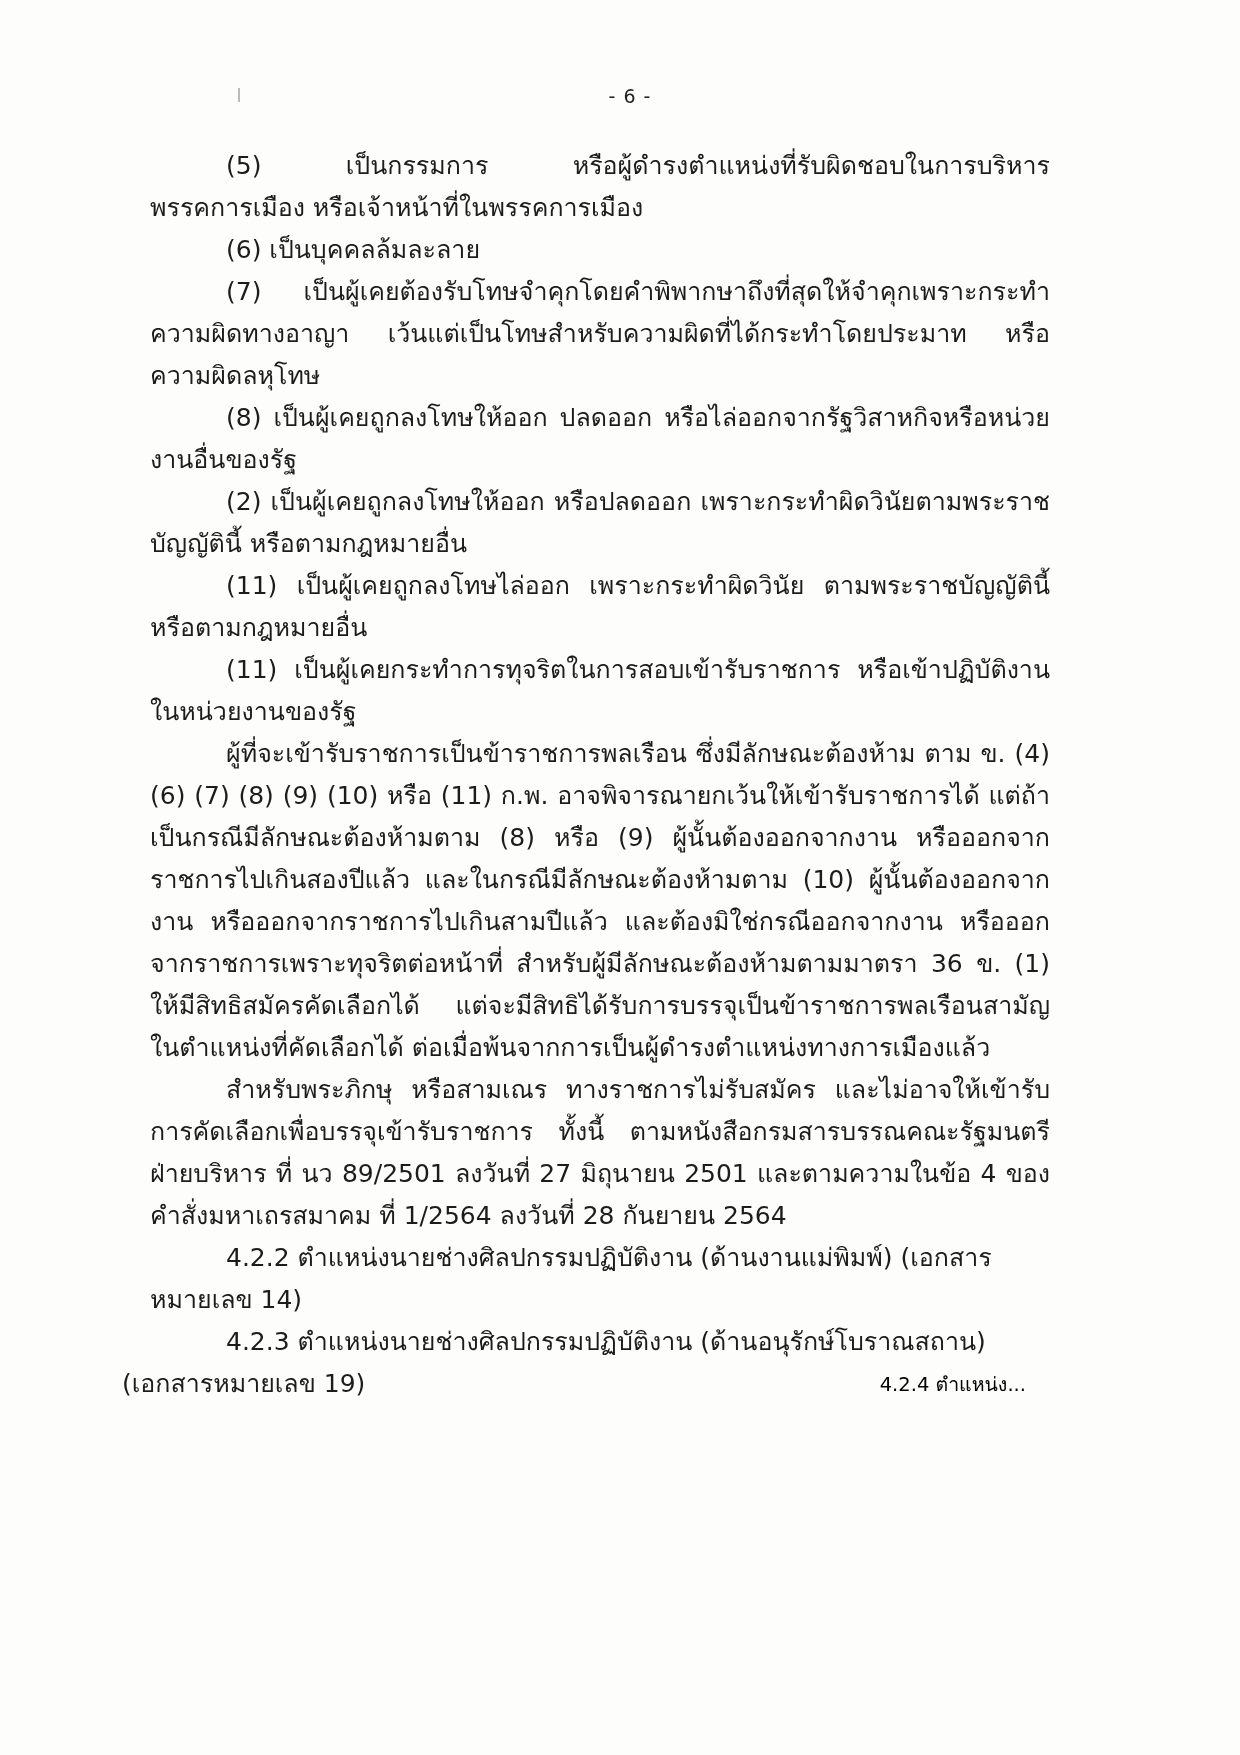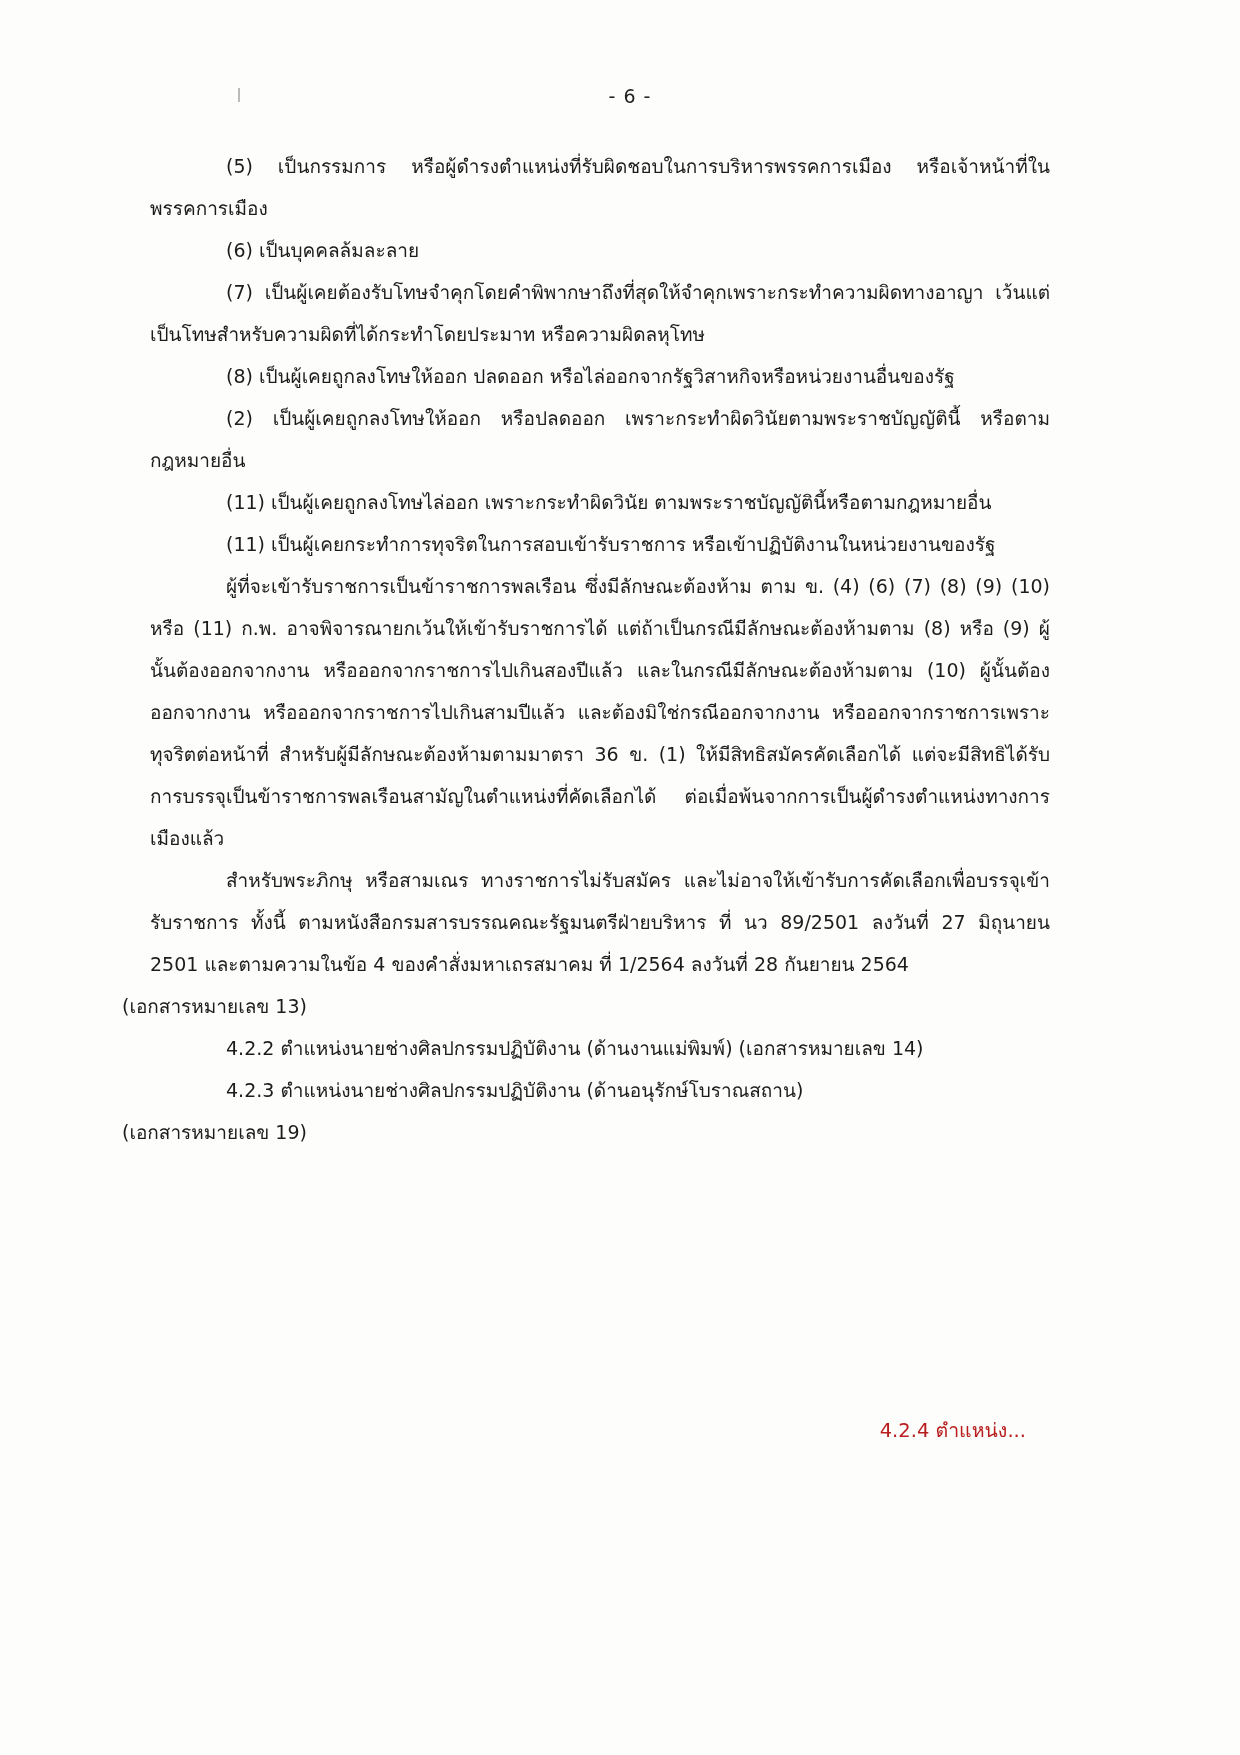--- a/index.html
+++ b/index.html
@@ -39,21 +39,21 @@
   }
   .tick {
     position: absolute;
     left: 238px;
     top: 88px;
     width: 2px;
     height: 14px;
     background: #bbb;
   }
   .body-text {
-    font-size: 19px;
+    font-size: 25px;
     line-height: 42px;
     color: #1c1c1c;
     text-align: left;
   }
   .para {
     margin: 0;
     text-indent: 0;
   }
   .para.indent {
     text-indent: 76px;
@@ -61,23 +61,23 @@
   .para.hang-left {
     margin-left: -28px;
   }
   .justified {
     text-align: justify;
     text-justify: inter-word;
   }
   .footer-note {
     position: absolute;
     right: 24px;
-    top: 1330px;
+    top: 1284px;
     font-size: 19.5px;
-    color: #b91c1c;
+    color: #000000;
   }
 </style>
 </head>
 <body>
 
 <div class="page">
 
   <div class="tick"></div>
 
   <div class="page-inner">
@@ -99,21 +99,20 @@
       <p class="para indent justified">(11) เป็นผู้เคยถูกลงโทษไล่ออก เพราะกระทำผิดวินัย ตามพระราชบัญญัตินี้หรือตามกฎหมายอื่น</p>
 
       <p class="para indent justified">(11) เป็นผู้เคยกระทำการทุจริตในการสอบเข้ารับราชการ หรือเข้าปฏิบัติงานในหน่วยงานของรัฐ</p>
 
       <p class="para indent justified">ผู้ที่จะเข้ารับราชการเป็นข้าราชการพลเรือน ซึ่งมีลักษณะต้องห้าม ตาม ข. (4) (6) (7) (8) (9) (10) หรือ (11) ก.พ. อาจพิจารณายกเว้นให้เข้ารับราชการได้ แต่ถ้าเป็นกรณีมีลักษณะต้องห้ามตาม (8) หรือ (9) ผู้นั้นต้องออกจากงาน หรือออกจากราชการไปเกินสองปีแล้ว และในกรณีมีลักษณะต้องห้ามตาม (10) ผู้นั้นต้องออกจากงาน หรือออกจากราชการไปเกินสามปีแล้ว และต้องมิใช่กรณีออกจากงาน หรือออกจากราชการเพราะทุจริตต่อหน้าที่ สำหรับผู้มีลักษณะต้องห้ามตามมาตรา 36 ข. (1) ให้มีสิทธิสมัครคัดเลือกได้ แต่จะมีสิทธิได้รับการบรรจุเป็นข้าราชการพลเรือนสามัญในตำแหน่งที่คัดเลือกได้ ต่อเมื่อพ้นจากการเป็นผู้ดำรงตำแหน่งทางการเมืองแล้ว</p>
 
       <p class="para indent justified">สำหรับพระภิกษุ หรือสามเณร ทางราชการไม่รับสมัคร และไม่อาจให้เข้ารับการคัดเลือกเพื่อบรรจุเข้ารับราชการ ทั้งนี้ ตามหนังสือกรมสารบรรณคณะรัฐมนตรีฝ่ายบริหาร ที่ นว 89/2501 ลงวันที่ 27 มิถุนายน 2501 และตามความในข้อ 4 ของคำสั่งมหาเถรสมาคม ที่ 1/2564 ลงวันที่ 28 กันยายน 2564</p>
 
 
 
-      <p class="para hang-left">(เอกสารหมายเลข 13)</p>
 
       <p class="para indent">4.2.2 ตำแหน่งนายช่างศิลปกรรมปฏิบัติงาน (ด้านงานแม่พิมพ์) (เอกสารหมายเลข 14)</p>
 
       <p class="para indent">4.2.3 ตำแหน่งนายช่างศิลปกรรมปฏิบัติงาน (ด้านอนุรักษ์โบราณสถาน)</p>
 
       <p class="para hang-left">(เอกสารหมายเลข 19)</p>
 
     </div>
 
     <div class="footer-note">4.2.4 ตำแหน่ง...</div>

